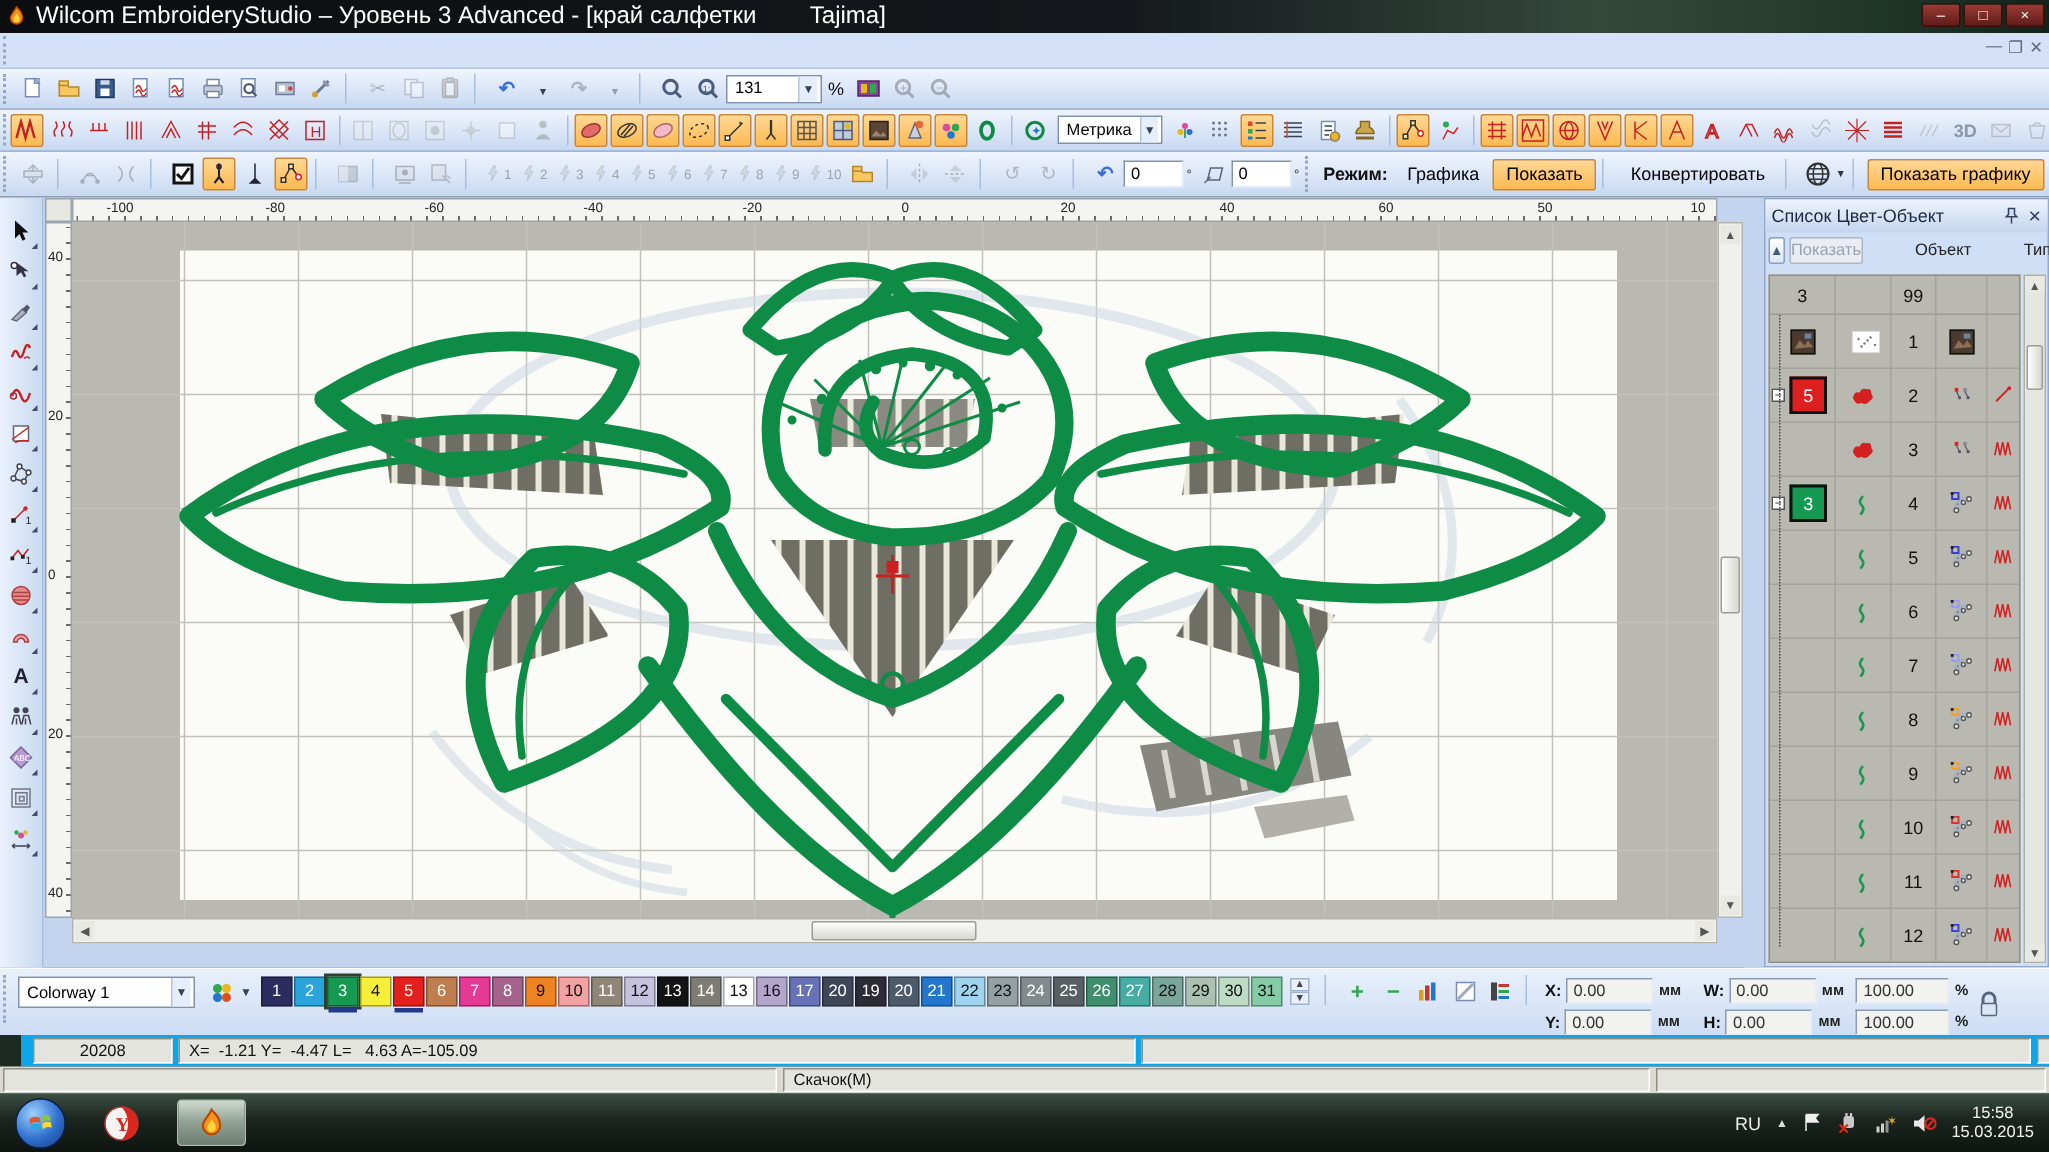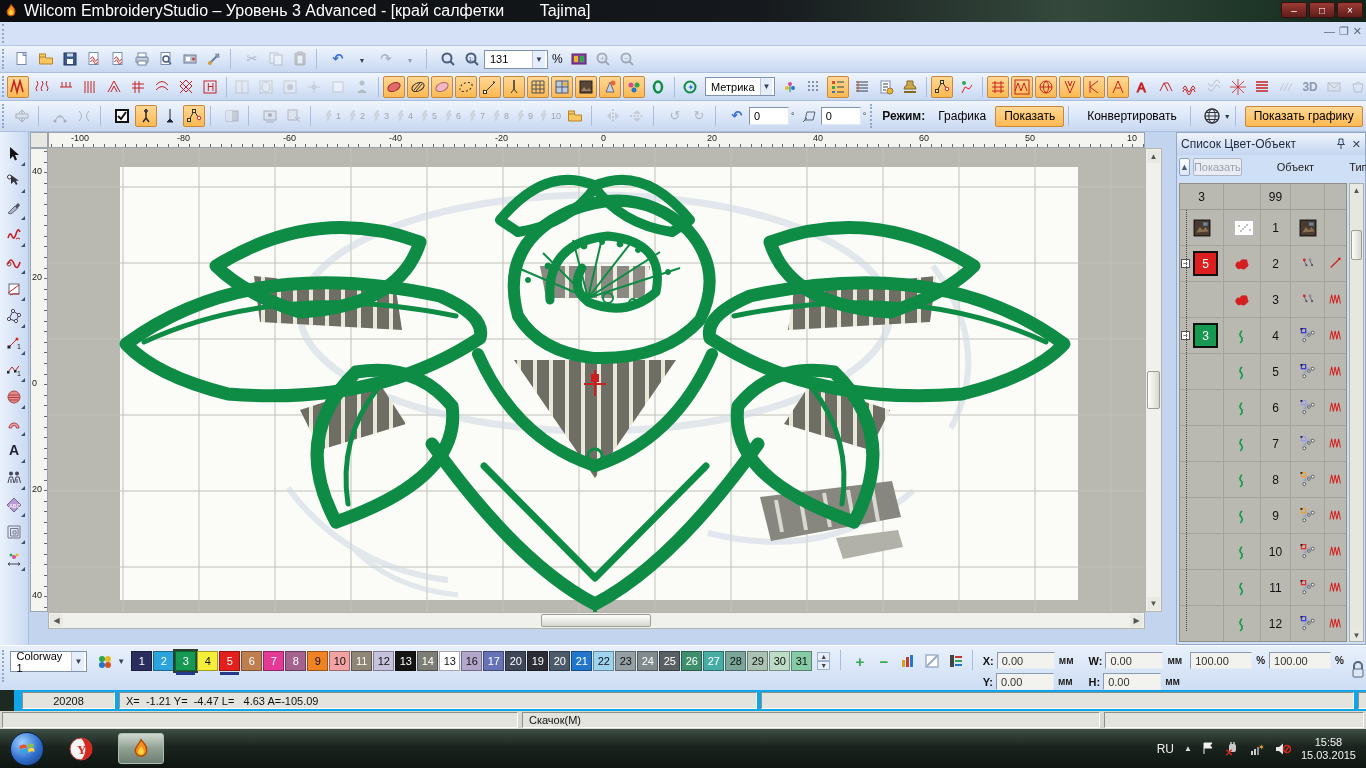--- a/index.html
+++ b/index.html
@@ -1686,21 +1686,21 @@
         <span class="poslbl">W:</span>
         <span class="posfld">0.00</span>
         <span class="unit">мм</span>
       </span>
       <span class="prow2">
         <span class="poslbl">H:</span>
         <span class="posfld">0.00</span>
         <span class="unit">мм</span>
       </span>
     </span>
-    <span style="display:flex;flex-direction:row;margin-left:4px">
+    <span style="display:flex;flex-direction:column;margin-left:4px">
       <span class="prow2">
         <span class="posfld" style="width:62px">100.00</span>
         <span class="unit">%</span>
       </span>
       <span class="prow2">
         <span class="posfld" style="width:62px">100.00</span>
         <span class="unit">%</span>
       </span>
     </span>
     <span style="margin:10px 0 0 2px">

